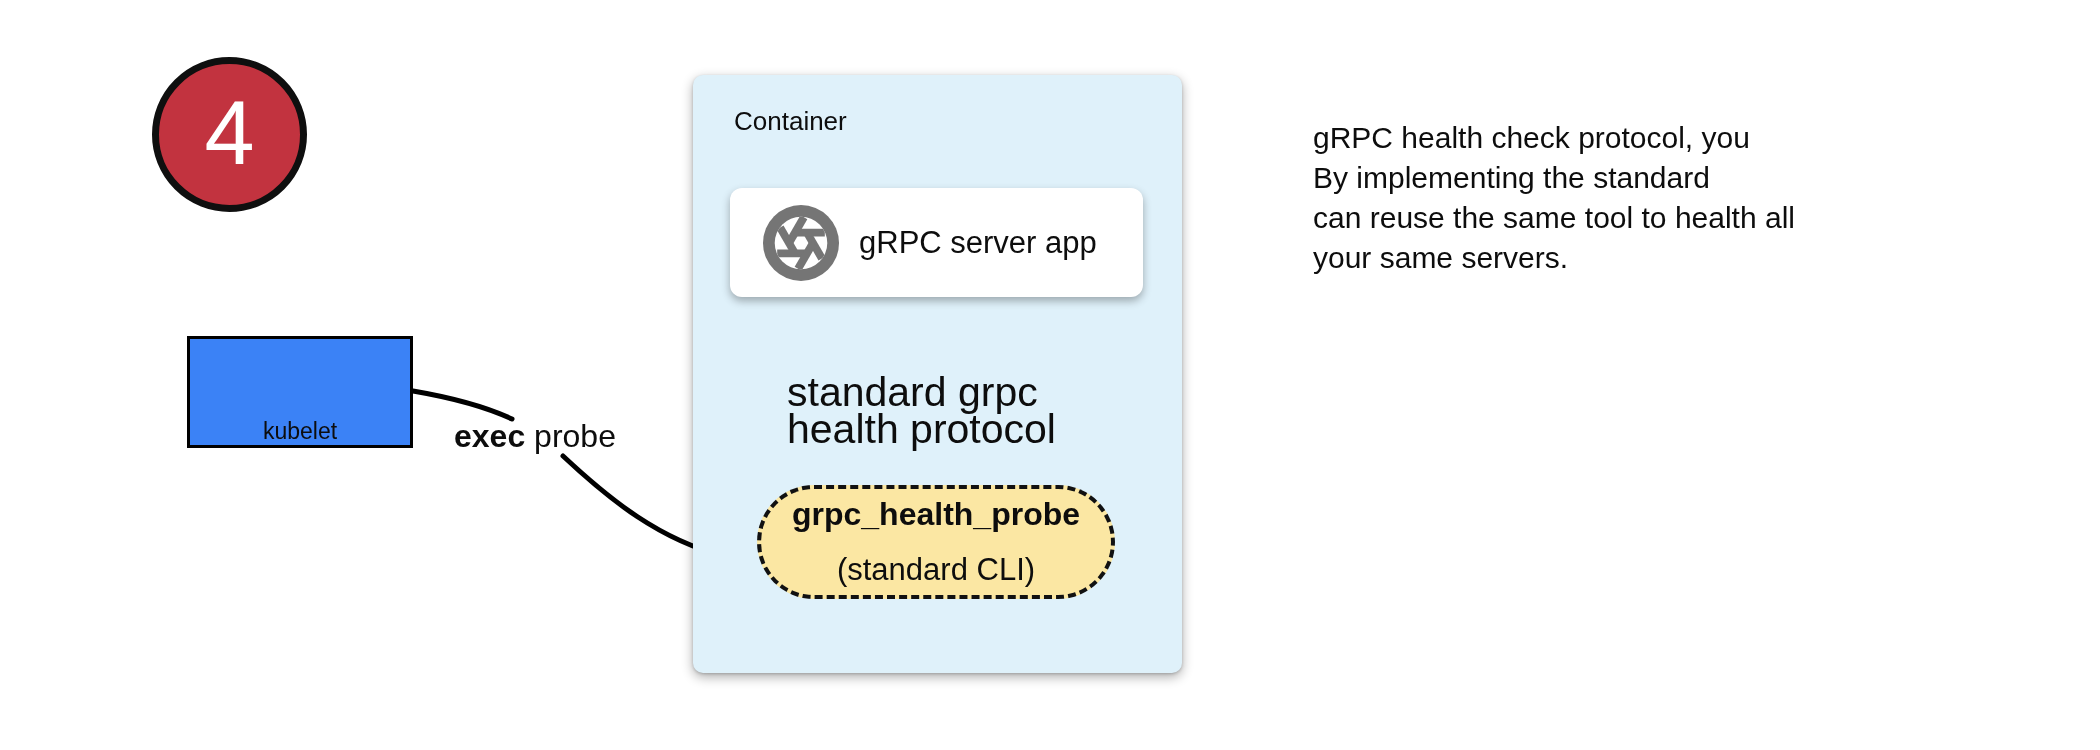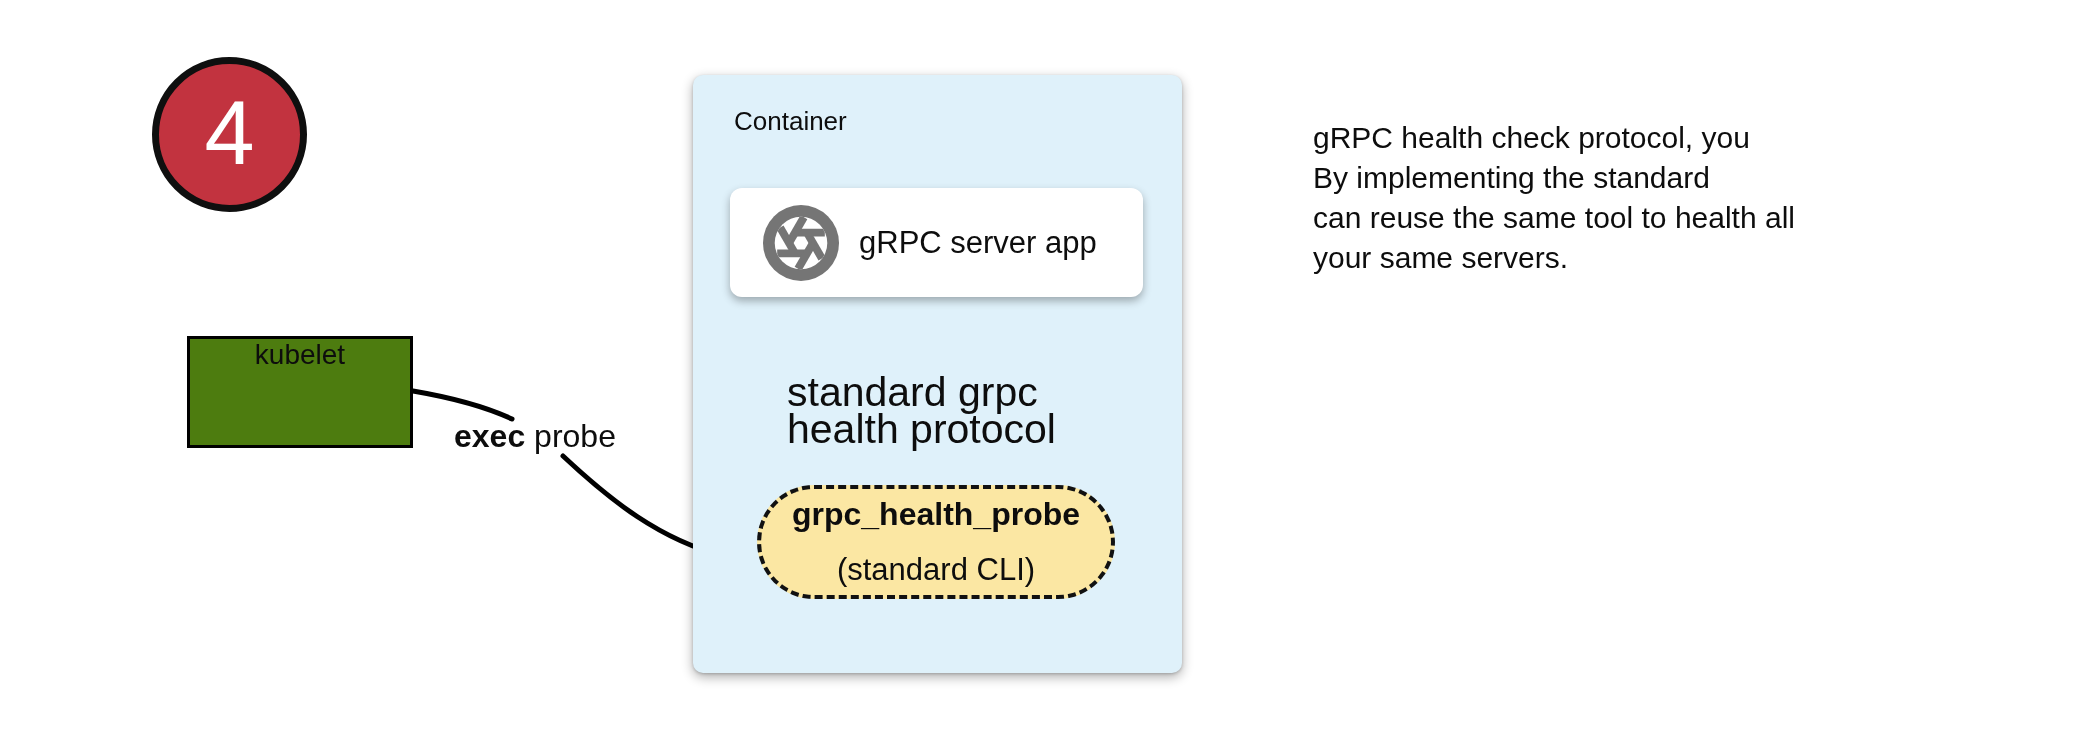--- a/index.html
+++ b/index.html
@@ -14,22 +14,22 @@
   html,body{background:#ffffff;}
   body{font-family:"Liberation Sans","DejaVu Sans",sans-serif;color:var(--text-black);}
   .canvas{position:relative;width:2100px;height:750px;background:#ffffff;overflow:hidden;}
 
   
   .badge{position:absolute;left:152px;top:57px;width:155px;height:155px;border-radius:50%;
     background:var(--badge-red);border:7px solid #0f0f0f;display:flex;align-items:center;justify-content:center;}
   .badge span{color:#ffffff;font-size:90px;font-weight:500;line-height:1;transform:translateY(-2px);}
 
   
-  .kubelet{position:absolute;left:187px;top:336px;width:226px;height:112px;background:#4d7c0f;
-    border:3px solid #000000;display:flex;align-items:flex-start;justify-content:center;font-size:28px;}
+  .kubelet{position:absolute;left:187px;top:336px;width:226px;height:112px;background:#3b82f6;
+    border:3px solid #000000;display:flex;align-items:flex-end;justify-content:center;font-size:23px;}
 
   
   .exec-label{position:absolute;left:454px;top:418px;font-size:32px;white-space:nowrap;}
   .exec-label b{font-weight:700;}
 
   
   .container-box{position:absolute;left:693px;top:75px;width:489px;height:598px;
     background:var(--container-blue);border-radius:10px;
     box-shadow:0 4px 12px rgba(0,0,0,0.32), 0 1px 3px rgba(0,0,0,0.18);}
   .container-title{position:absolute;left:41px;top:31px;font-size:26px;}

